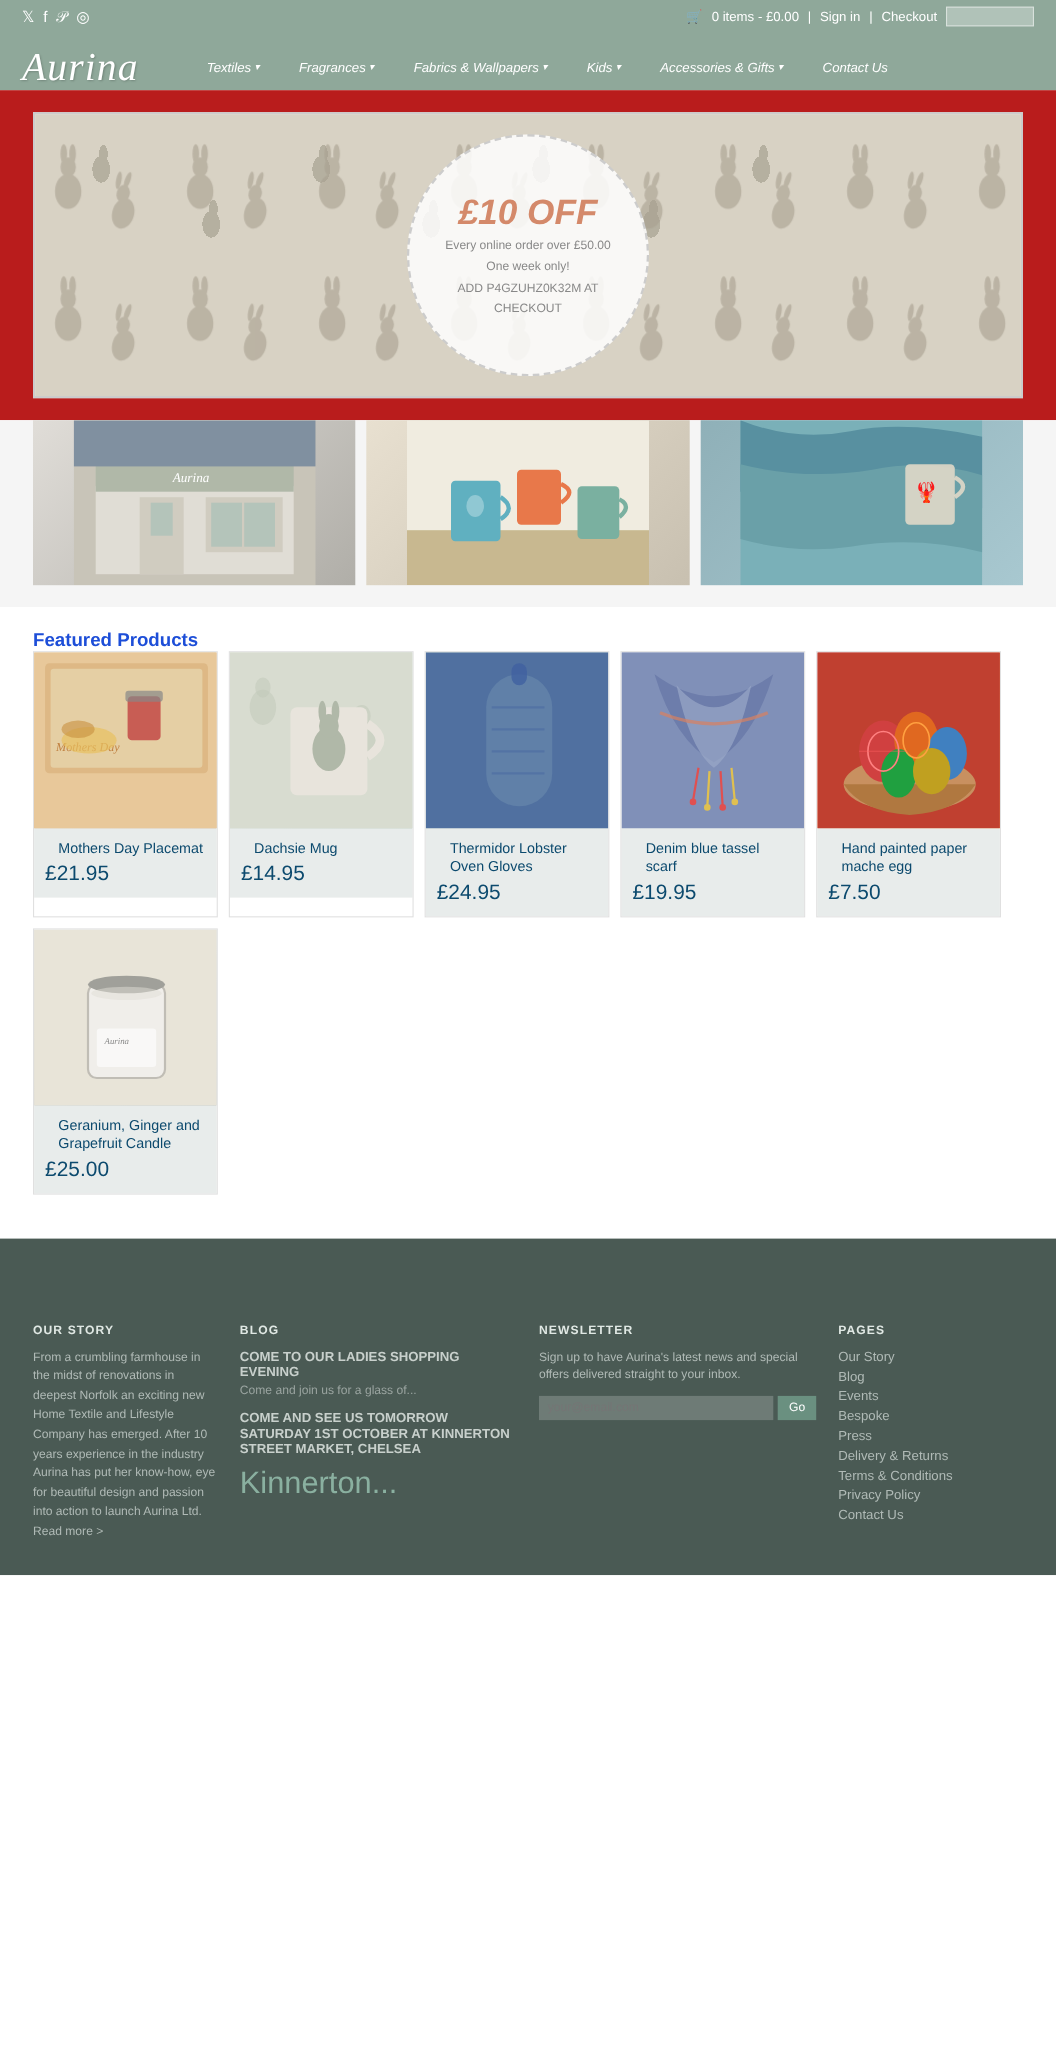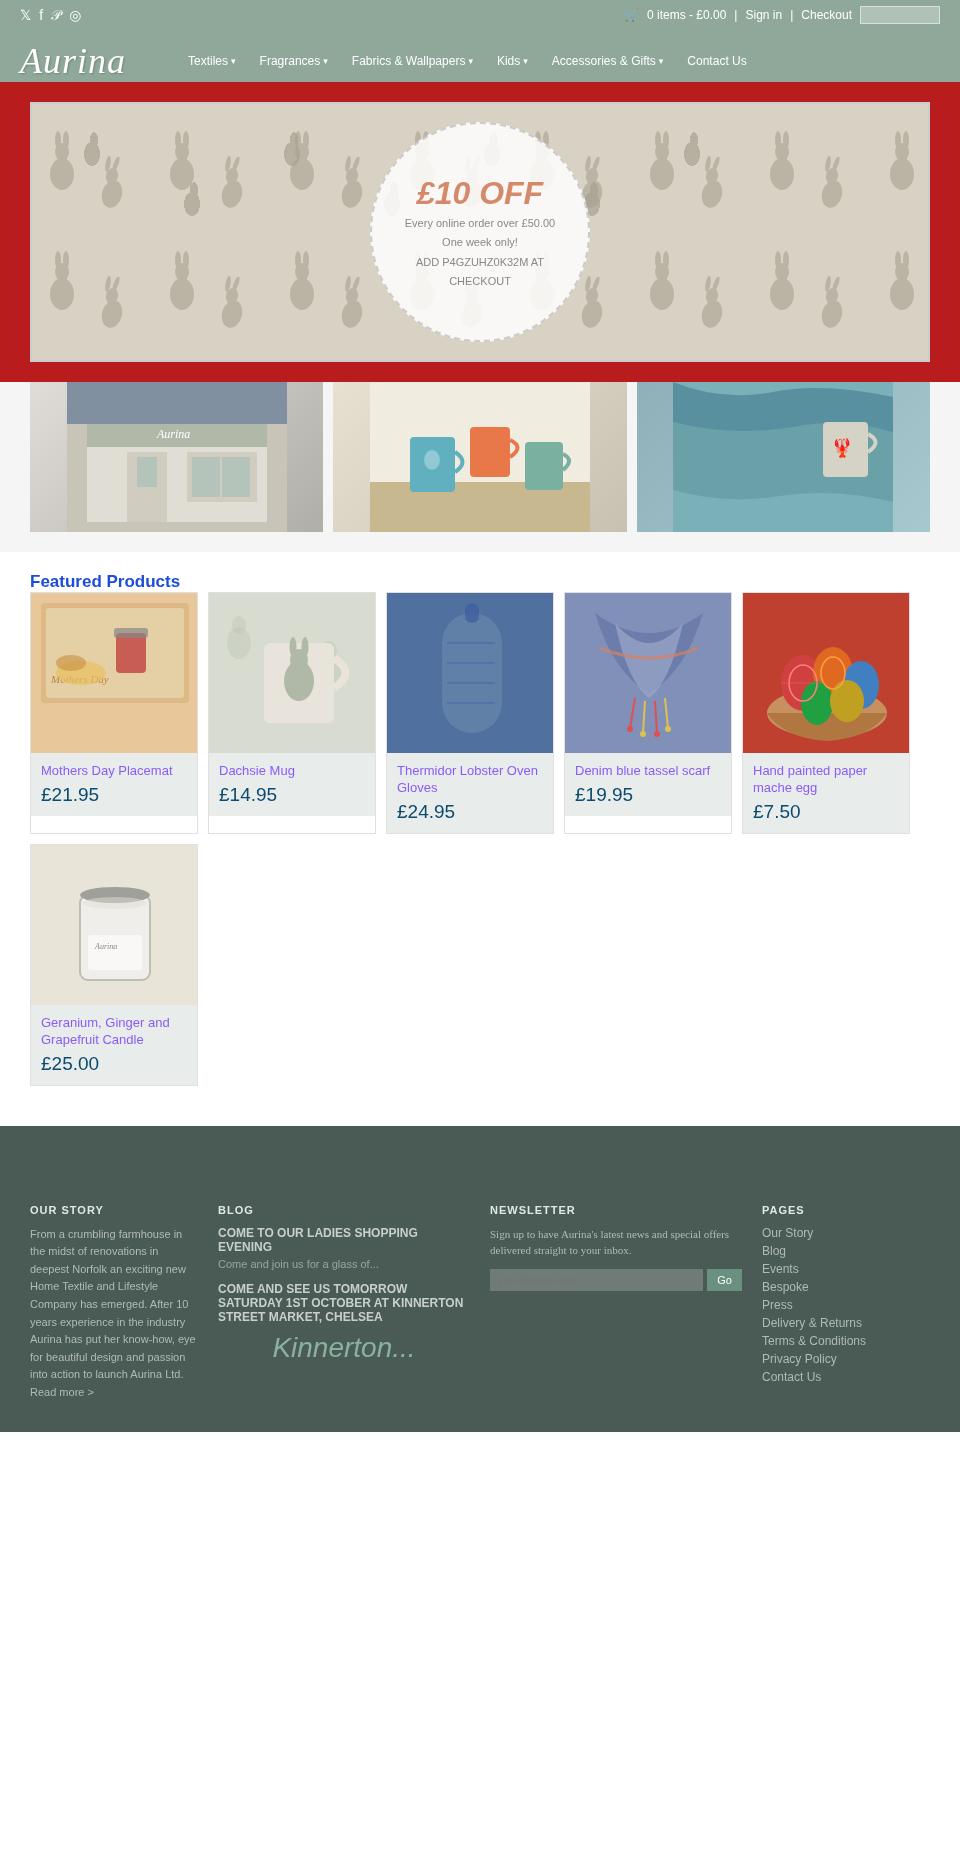--- a/index.html
+++ b/index.html
@@ -29,21 +29,21 @@
     }
     .logo {
       font-family: Georgia, serif;
       font-style: italic;
       font-size: 36px;
       color: #fff;
       letter-spacing: 1px;
       margin-right: 20px;
       text-shadow: 1px 1px 2px rgba(0,0,0,0.2);
     }
-    .nav { display: flex; gap: 0; }
+    .nav { display: flex; gap: 12px; font-style: italic; }
     .nav-item {
       color: #fff;
       font-size: 12px;
       padding: 8px 12px;
       cursor: pointer;
       display: flex;
       align-items: center;
       gap: 3px;
       white-space: nowrap;
     }
@@ -139,23 +139,24 @@
       align-items: center;
       justify-content: center;
       overflow: hidden;
     }
     .product-info {
       padding: 10px;
       background: rgba(100,130,120,0.15);
     }
     .product-name {
       font-size: 13px;
-      color: #8b5cf6;
+      color: #0c4a6e;
       margin-bottom: 4px;
       line-height: 1.3;
+      margin-left: 12px;
     }
     .product-price {
       font-size: 19px;
       color: #0c4a6e;
     }
 
     
     .img-placemat { background: linear-gradient(135deg, #e8c89a, #d4a870); }
     .img-mug { background: linear-gradient(135deg, #d0d8c8, #b0c0b0); }
     .img-gloves { background: linear-gradient(135deg, #7090a0, #5078a0); }
@@ -206,21 +207,20 @@
     .blog-sub {
       font-size: 11px;
       color: #9aa4a0;
       margin-bottom: 12px;
     }
     .newsletter-text {
       font-size: 11px;
       color: #b0bab6;
       margin-bottom: 10px;
       line-height: 1.5;
-      font-family: Liberation Serif, serif;
     }
     .newsletter-form {
       display: flex;
       gap: 4px;
     }
     .newsletter-input {
       flex: 1;
       padding: 5px 8px;
       font-size: 11px;
       border: none;
@@ -231,22 +231,21 @@
       background: #6a9080;
       color: #fff;
       border: none;
       padding: 5px 10px;
       font-size: 11px;
       cursor: pointer;
     }
     .kinnerton {
       font-size: 28px;
       color: #8ab0a0;
-      text-align: center;
-      font-style: italic;
+      text-align: left;
       margin-top: 8px;
     }
 
     
     .rabbit-tile {
       position: absolute;
       inset: 0;
       background-image: 
         radial-gradient(ellipse 8px 12px at 60px 50px, #b5b0a0 100%, transparent 0),
         radial-gradient(ellipse 4px 8px at 62px 36px, #b5b0a0 100%, transparent 0),

